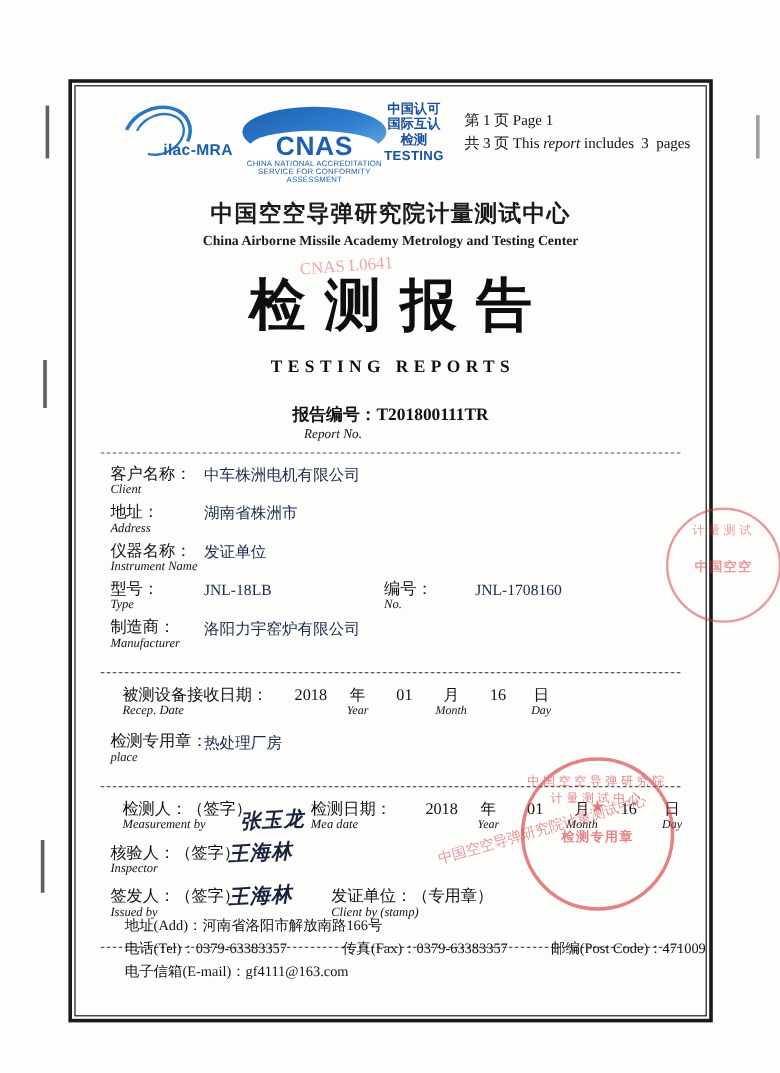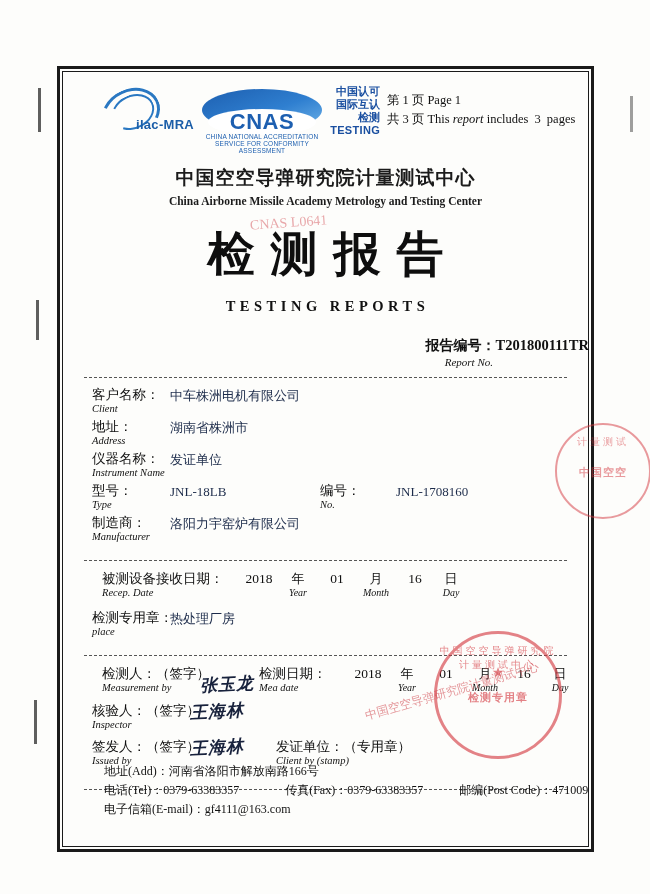--- a/index.html
+++ b/index.html
@@ -81,21 +81,21 @@
   .cnas-accred {
     position: absolute;
     left: 248px;
     top: 14px;
     width: 70px;
     line-height: 13px;
     font-family: "Liberation Sans", sans-serif;
     font-size: 11px;
     font-weight: bold;
     color: #1a4fa0;
-    text-align: right;
+    text-align: center;
   }
   .cnas-accred .en {
     color: #1a4fa0;
     letter-spacing: 0.3px;
   }
   .page-count {
     position: absolute;
     left: 325px;
     top: 20px;
     font-size: 12.5px;
@@ -144,21 +144,21 @@
     font-size: 14.5px;
     font-weight: bold;
     letter-spacing: 4.5px;
     margin-top: 12px;
     text-indent: 4px;
     font-family: "Liberation Serif", serif;
   }
 
   .report-no {
     margin-top: 22px;
-    text-align: right;
+    text-align: center;
     font-size: 14px;
   }
   .report-no .label-cn {
     font-size: 14px;
     font-weight: bold;
   }
   .report-no .value {
     font-weight: bold;
     font-size: 14.5px;
     font-family: "Liberation Serif", serif;

